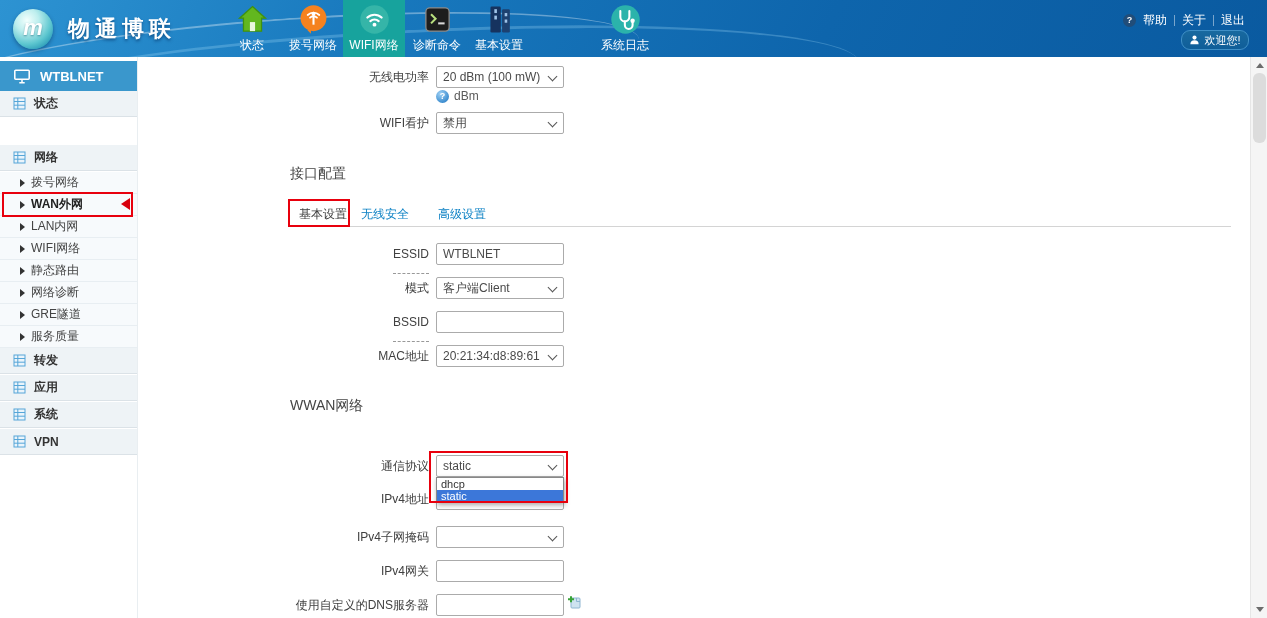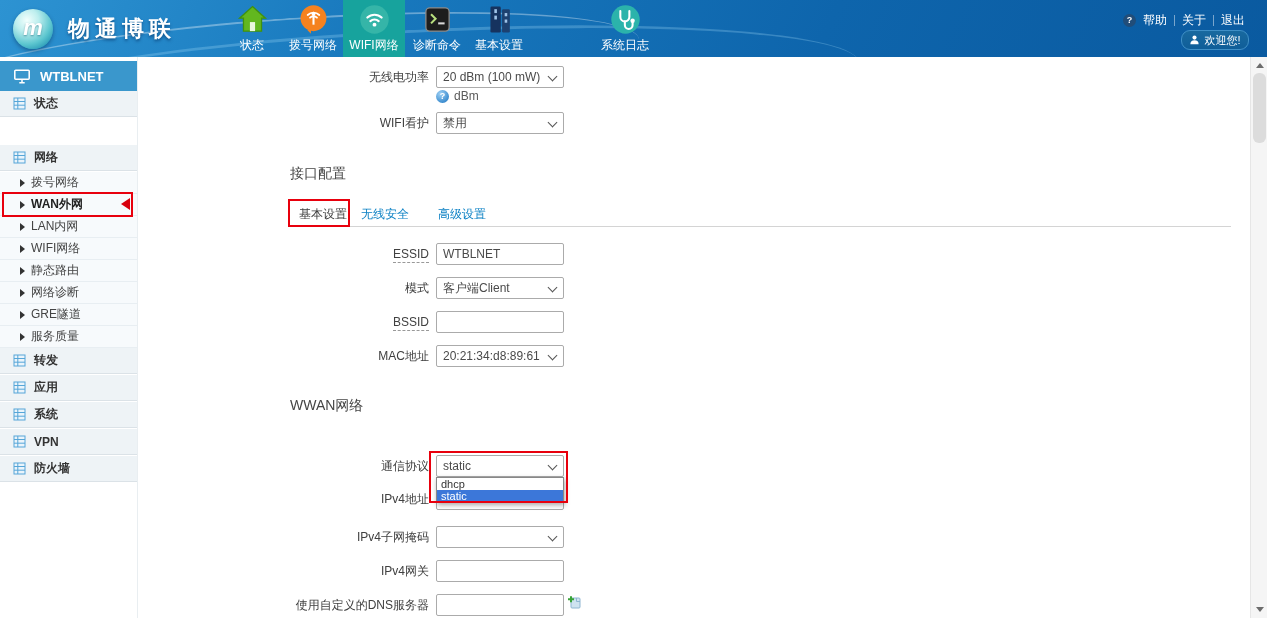--- a/index.html
+++ b/index.html
@@ -40,21 +40,21 @@
     border-bottom:1px solid #dbe2e7;display:flex;align-items:center;gap:8px;padding-left:13px;
     box-sizing:border-box;font-size:12px;font-weight:bold;color:#333;cursor:pointer;}
   .side-sub{position:absolute;left:0;width:137px;height:22px;background:#f7fafc;
     border-bottom:1px solid #e8eef2;display:flex;align-items:center;gap:6px;padding-left:20px;
     box-sizing:border-box;font-size:12px;color:#444;cursor:pointer;}
   .tri{width:0;height:0;border-top:4px solid transparent;border-bottom:4px solid transparent;
     border-left:5px solid #333;}
   
   .lbl{position:absolute;left:137px;width:292px;text-align:right;font-size:12px;color:#404040;
     line-height:22px;white-space:nowrap;}
-  .dashed{border-bottom:1px dashed #999;padding-bottom:1px;}
+  .dashed{border-bottom:1px dashed #999;padding-bottom:12px;}
   .ctl{position:absolute;left:436px;width:128px;height:22px;border:1px solid #ababab;background:#fff;
     box-sizing:border-box;font-size:12px;color:#4a4a4a;line-height:20px;padding:0 6px;border-radius:2px;}
   .sel{cursor:pointer;}
   .chev{position:absolute;right:7px;top:6px;width:6px;height:6px;border-right:1.5px solid #555;
     border-bottom:1.5px solid #555;transform:rotate(45deg);}
   input.ctl{padding:0 6px;outline:none;}
   .sect{position:absolute;left:290px;font-size:14px;color:#454545;}
   .tabtext{position:absolute;font-size:12px;cursor:pointer;white-space:nowrap;}
   .tab-active{color:#3c3c3c;}
   .tab-inactive{color:#0b80c4;}
@@ -256,27 +256,20 @@
         </svg>
       <span>系统</span>
     </div>
     <div class="side-item" style="top:372px">
       <svg width="13" height="13" viewBox="0 0 13 13">
           <rect x="1" y="1" width="11" height="11" fill="#eaf4fb" stroke="#56a6d8"></rect>
           <path d="M1 4.5 H12 M4.8 1 V12 M1 8.2 H12" stroke="#56a6d8"></path>
         </svg>
       <span>VPN</span>
     </div>
-    <div class="side-item" style="top:399px">
-      <svg width="13" height="13" viewBox="0 0 13 13">
-          <rect x="1" y="1" width="11" height="11" fill="#eaf4fb" stroke="#56a6d8"></rect>
-          <path d="M1 4.5 H12 M4.8 1 V12 M1 8.2 H12" stroke="#56a6d8"></path>
-        </svg>
-      <span>防火墙</span>
-    </div>
   </div>
 
   <div class="redbox" style="left:2px;top:192px;width:131px;height:25px;"></div>
   <div class="red-arrow" style="left:121px;top:198px;"></div>
 
   <div class="lbl" style="top:66px">无线电功率</div>
   <div class="ctl sel" style="top:66px">
     <span>20 dBm (100 mW)</span>
     <i class="chev"></i>
   </div>

